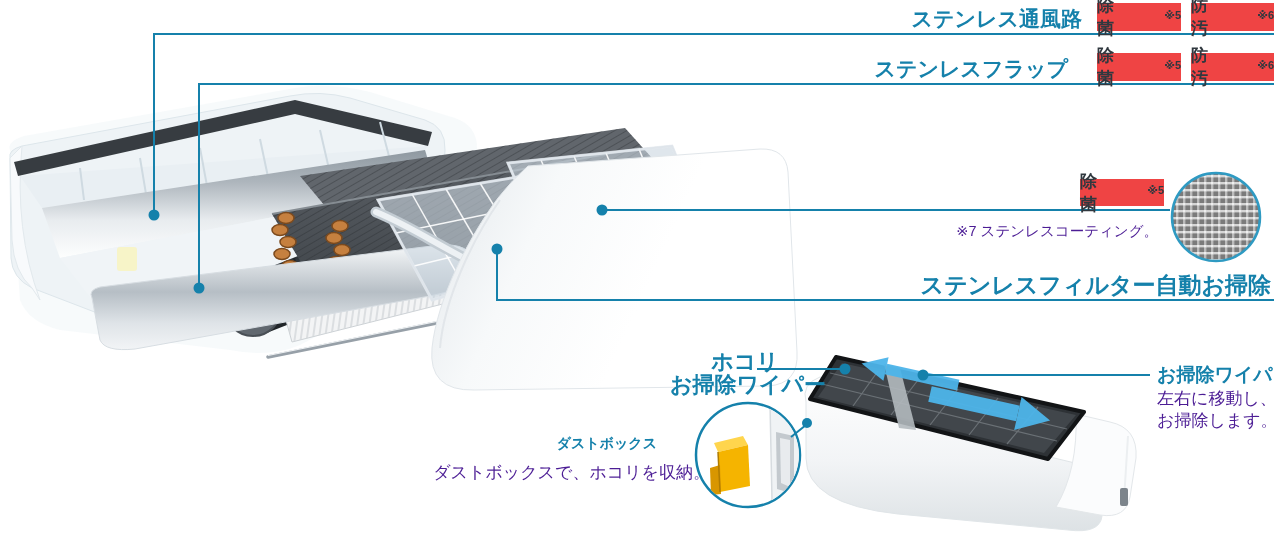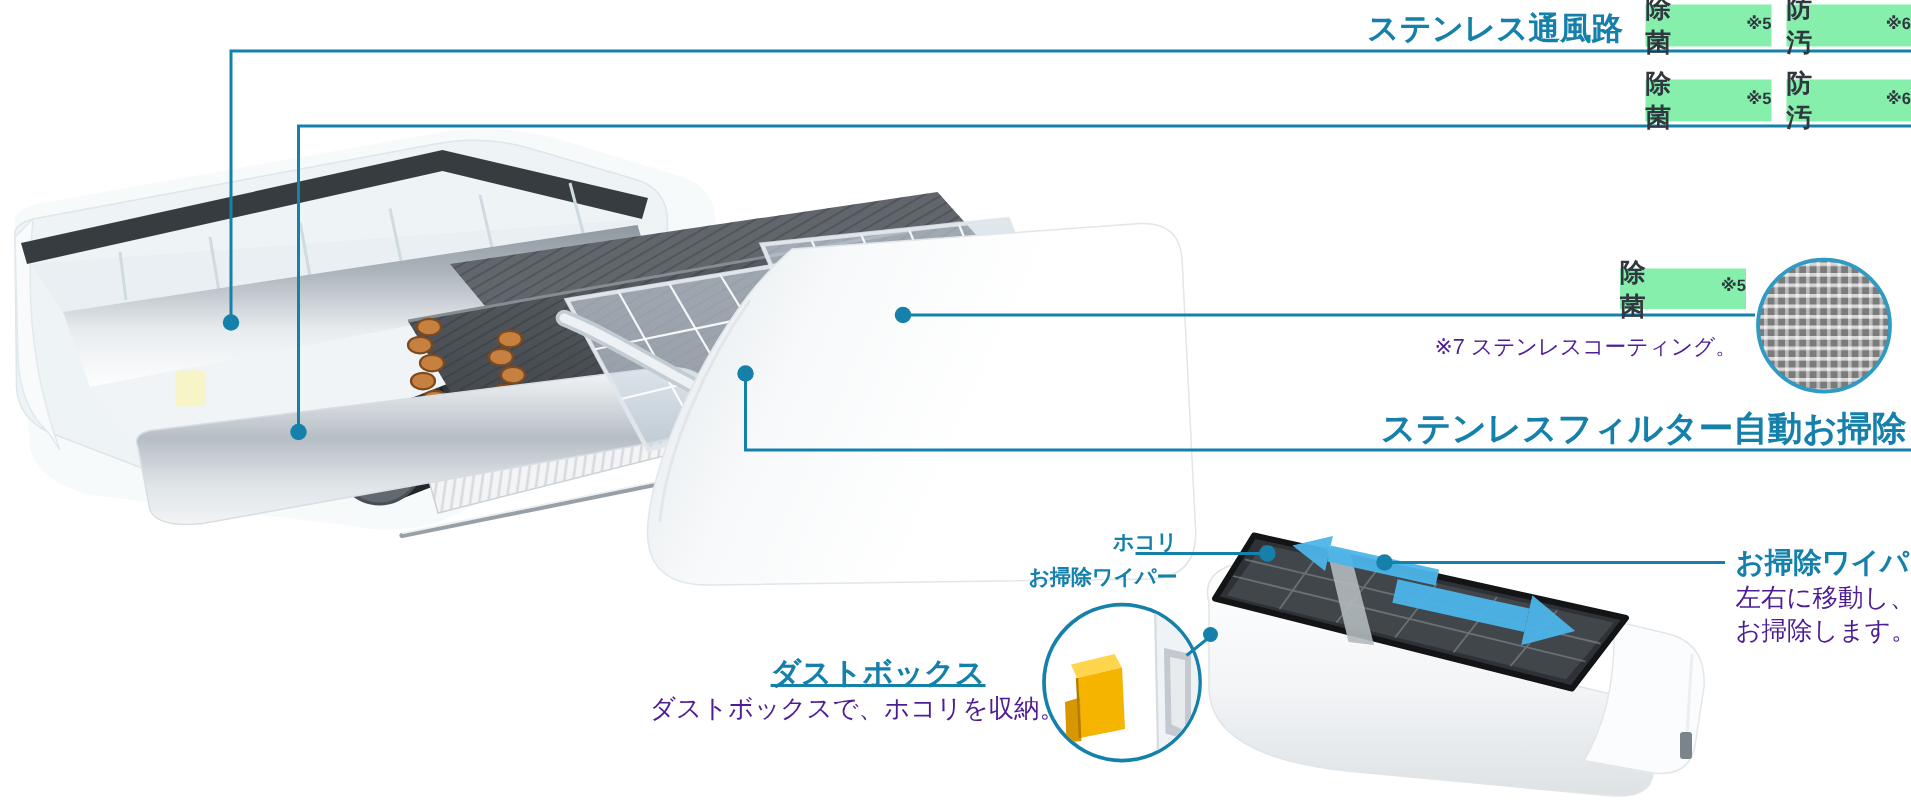--- a/index.html
+++ b/index.html
@@ -2,21 +2,21 @@
 <html><head>
 <meta charset="utf-8">
 <style>
   html,body{margin:0;padding:0;background:#fff;}
   #stage{position:relative;width:1274px;height:538px;background:#ffffff;overflow:hidden;
          font-family:"Liberation Sans","DejaVu Sans",sans-serif;}
   #art{position:absolute;left:0;top:0;}
   .txt{position:absolute;white-space:nowrap;}
   .label{color:#1581ab;font-weight:bold;}
   .label sup{font-size:12px;font-weight:bold;}
-  .badge{position:absolute;background:#86efac;color:#30383f;font-weight:bold;
+  .badge{position:absolute;background:#ef4444;color:#30383f;font-weight:bold;
          display:flex;align-items:center;justify-content:center;height:28px;font-size:17px;gap:40px;}
   .badge sup{font-size:11px;margin-left:1px;transform:translateY(-2px);}
   .desc{color:#4c1d95;}
   .r{text-align:right;}
 </style>
 </head>
 <body>
 
 <div id="stage">
 
@@ -256,43 +256,44 @@
   <div class="txt label r" style="right:192px;top:5px;font-size:21px;">ステンレス通風路</div>
   <div class="badge" style="left:1097px;top:3px;width:84px;">
     <span>除 菌</span>
       <sup>※5</sup>
   </div>
   <div class="badge" style="left:1191px;top:3px;width:83px;">
     <span>防 汚</span>
       <sup>※6</sup>
   </div>
 
+  <div class="txt label r" style="right:206px;top:55px;font-size:21px;">ステンレスフラップ</div>
   <div class="badge" style="left:1097px;top:53px;width:84px;">
     <span>除 菌</span>
       <sup>※5</sup>
   </div>
   <div class="badge" style="left:1191px;top:53px;width:83px;">
     <span>防 汚</span>
       <sup>※6</sup>
   </div>
 
   <div class="badge" style="left:1080px;top:179px;width:84px;height:27px;">
     <span>除 菌</span>
       <sup>※5</sup>
   </div>
   <div class="txt desc r" style="right:116px;top:222px;font-size:14.5px;">※7 ステンレスコーティング。</div>
 
   <div class="txt label r" style="right:3px;top:270px;font-size:23px;">ステンレスフィルター自動お掃除</div>
 
-  <div class="txt label" style="left:635px;top:350px;width:150px;font-size:14px;text-align:right;line-height:23px;">
+  <div class="txt label" style="left:670px;top:350px;width:150px;font-size:22px;text-align:center;line-height:23px;">
     <span>ホコリ</span><br>
     <span>お掃除ワイパー</span>
   </div>
 
-  <div class="txt label r" style="right:617px;top:435px;font-size:20px;text-decoration:underline;">ダストボックス</div>
+  <div class="txt label r" style="right:617px;top:435px;font-size:14px;">ダストボックス</div>
   <div class="txt desc r" style="right:564px;top:461px;font-size:17px;">ダストボックスで、ホコリを収納。</div>
 
   <div class="txt label" style="left:1157px;top:362px;font-size:19px;">お掃除ワイパー</div>
   <div class="txt desc" style="left:1157px;top:388px;font-size:17px;line-height:22px;white-space:nowrap;">
     <span>左右に移動し、</span><br>
     <span>お掃除します。</span>
   </div>
 
 </div>
 

